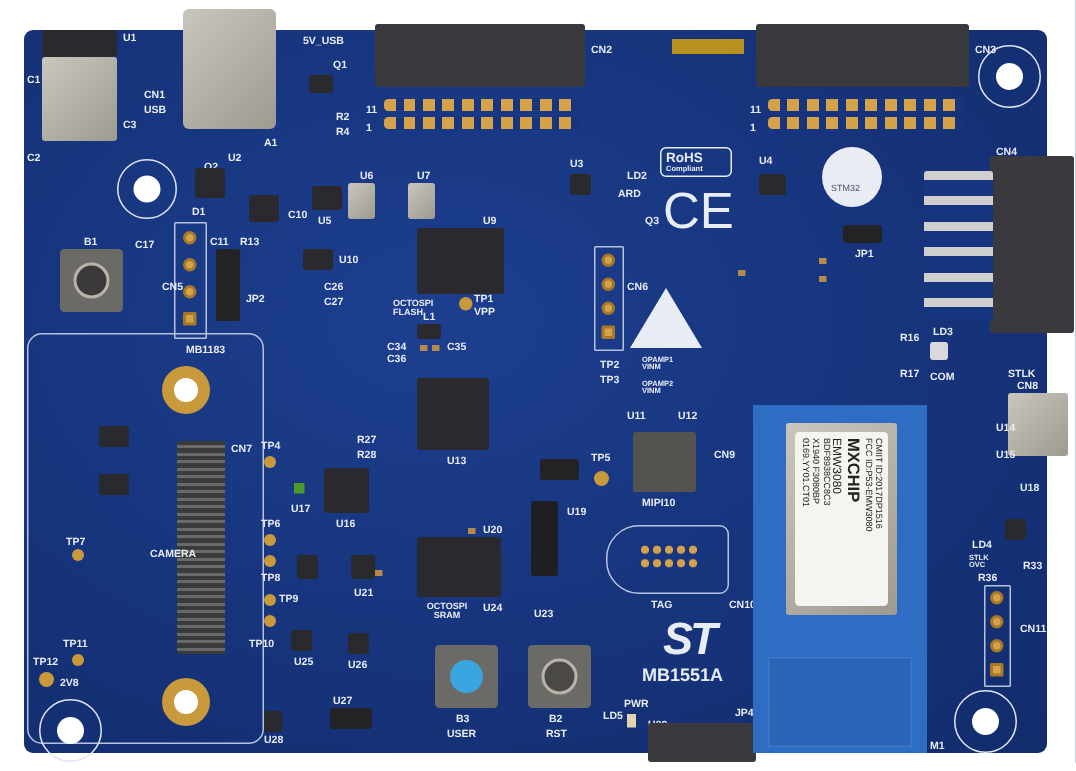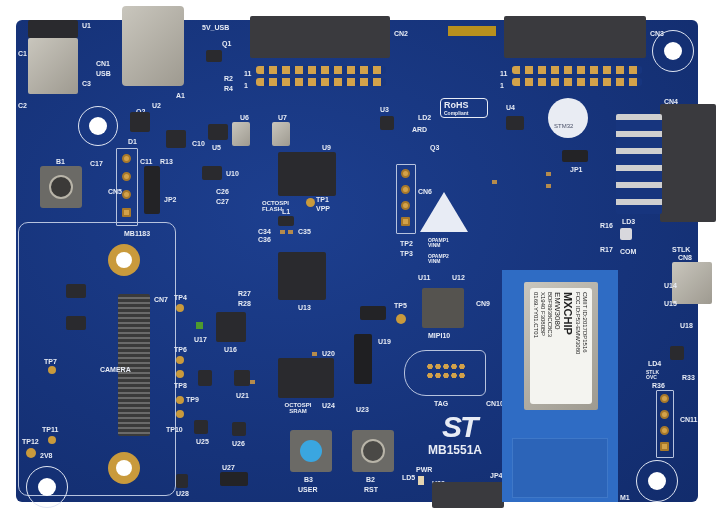--- a/index.html
+++ b/index.html
@@ -110,20 +110,21 @@
   <div class="pad" style="left:496px;top:46px;width:130px;border-radius:3px;height:8px;background:repeating-linear-gradient(90deg,#d3a24a 0 8px,#17357e 8px 13px);border:none;"></div>
   <div class="pad" style="left:496px;top:58px;width:130px;border-radius:3px;height:8px;background:repeating-linear-gradient(90deg,#d3a24a 0 8px,#17357e 8px 13px);border:none;"></div>
 
   <div class="ring" style="left:636px;top:10px;width:40px;height:40px;"></div>
   <div class="hole" style="left:648px;top:22px;width:18px;height:18px;"></div>
 
   <div style="position:absolute;left:424px;top:78px;width:48px;height:20px;border:1.5px solid #e8ecf5;border-radius:4px;box-sizing:border-box;">
     <div class="silk" style="left:3px;top:2px;font-size:9px;">RoHS</div>
     <div class="silk" style="left:3px;top:12px;font-size:5px;">Compliant</div>
   </div>
+  <div class="silk big" style="left:426px;top:104px;font-size:34px;font-weight:normal;">CE</div>
   <div style="position:absolute;left:404px;top:172px;width:0;height:0;border-left:24px solid transparent;border-right:24px solid transparent;border-bottom:40px solid #e8ecf5;"></div>
   <div class="silk" style="left:364px;top:86px;">U3</div>
   <div class="comp" style="left:364px;top:96px;width:14px;height:14px;"></div>
   <div class="silk" style="left:396px;top:106px;">ARD</div>
   <div class="silk" style="left:402px;top:94px;">LD2</div>
   <div class="silk" style="left:414px;top:124px;">Q3</div>
   <div class="silk" style="left:490px;top:84px;">U4</div>
   <div class="comp" style="left:490px;top:96px;width:18px;height:14px;"></div>
 
   <div style="position:absolute;left:532px;top:78px;width:40px;height:40px;border-radius:50%;background:#e9ecf3;">

